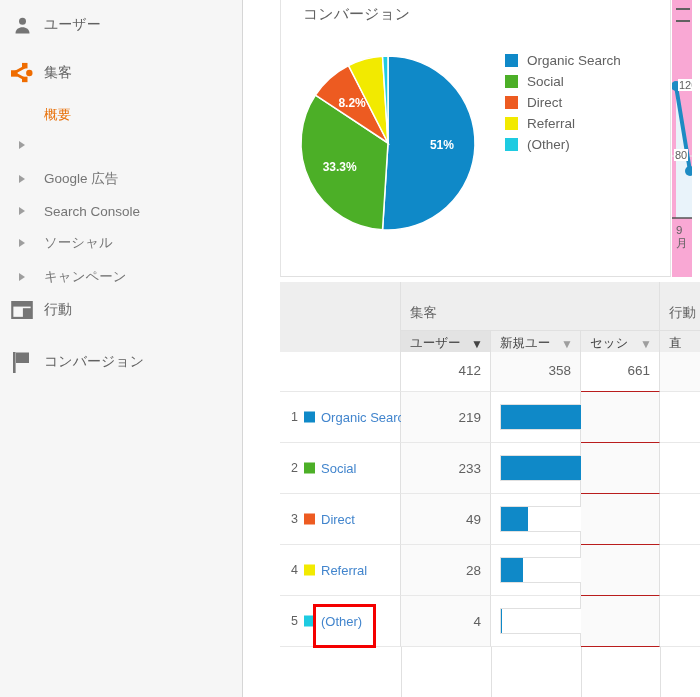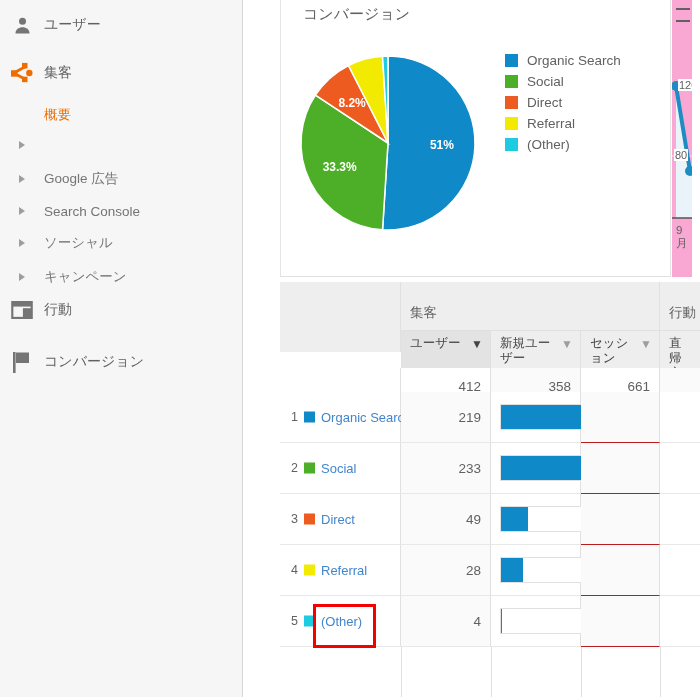--- a/index.html
+++ b/index.html
@@ -351,21 +351,21 @@
       </div>
       <div class="col-head" style="left:301px; width:79px;">
         <span class="ch-text">セッション</span>
         <span class="sort-arrow">▼</span>
       </div>
       <div class="col-head" style="left:380px; width:40px; border-right:none;">
         <span class="ch-text">直帰率</span>
       </div>
     </div>
 
-    <div class="trow" style="top:86px; height:40px;">
+    <div class="trow" style="top:70px; height:40px;">
       <div class="cell-name"></div>
       <div class="cell-users" style="background:#fff;">
         <span class="sum-val">412</span>
       </div>
       <div class="cell-new" style="background:#fafafa;">
         <span class="sum-val">358</span>
       </div>
       <div class="cell-sess" style="background:#fff;">
         <span class="sum-val">661</span>
       </div>

